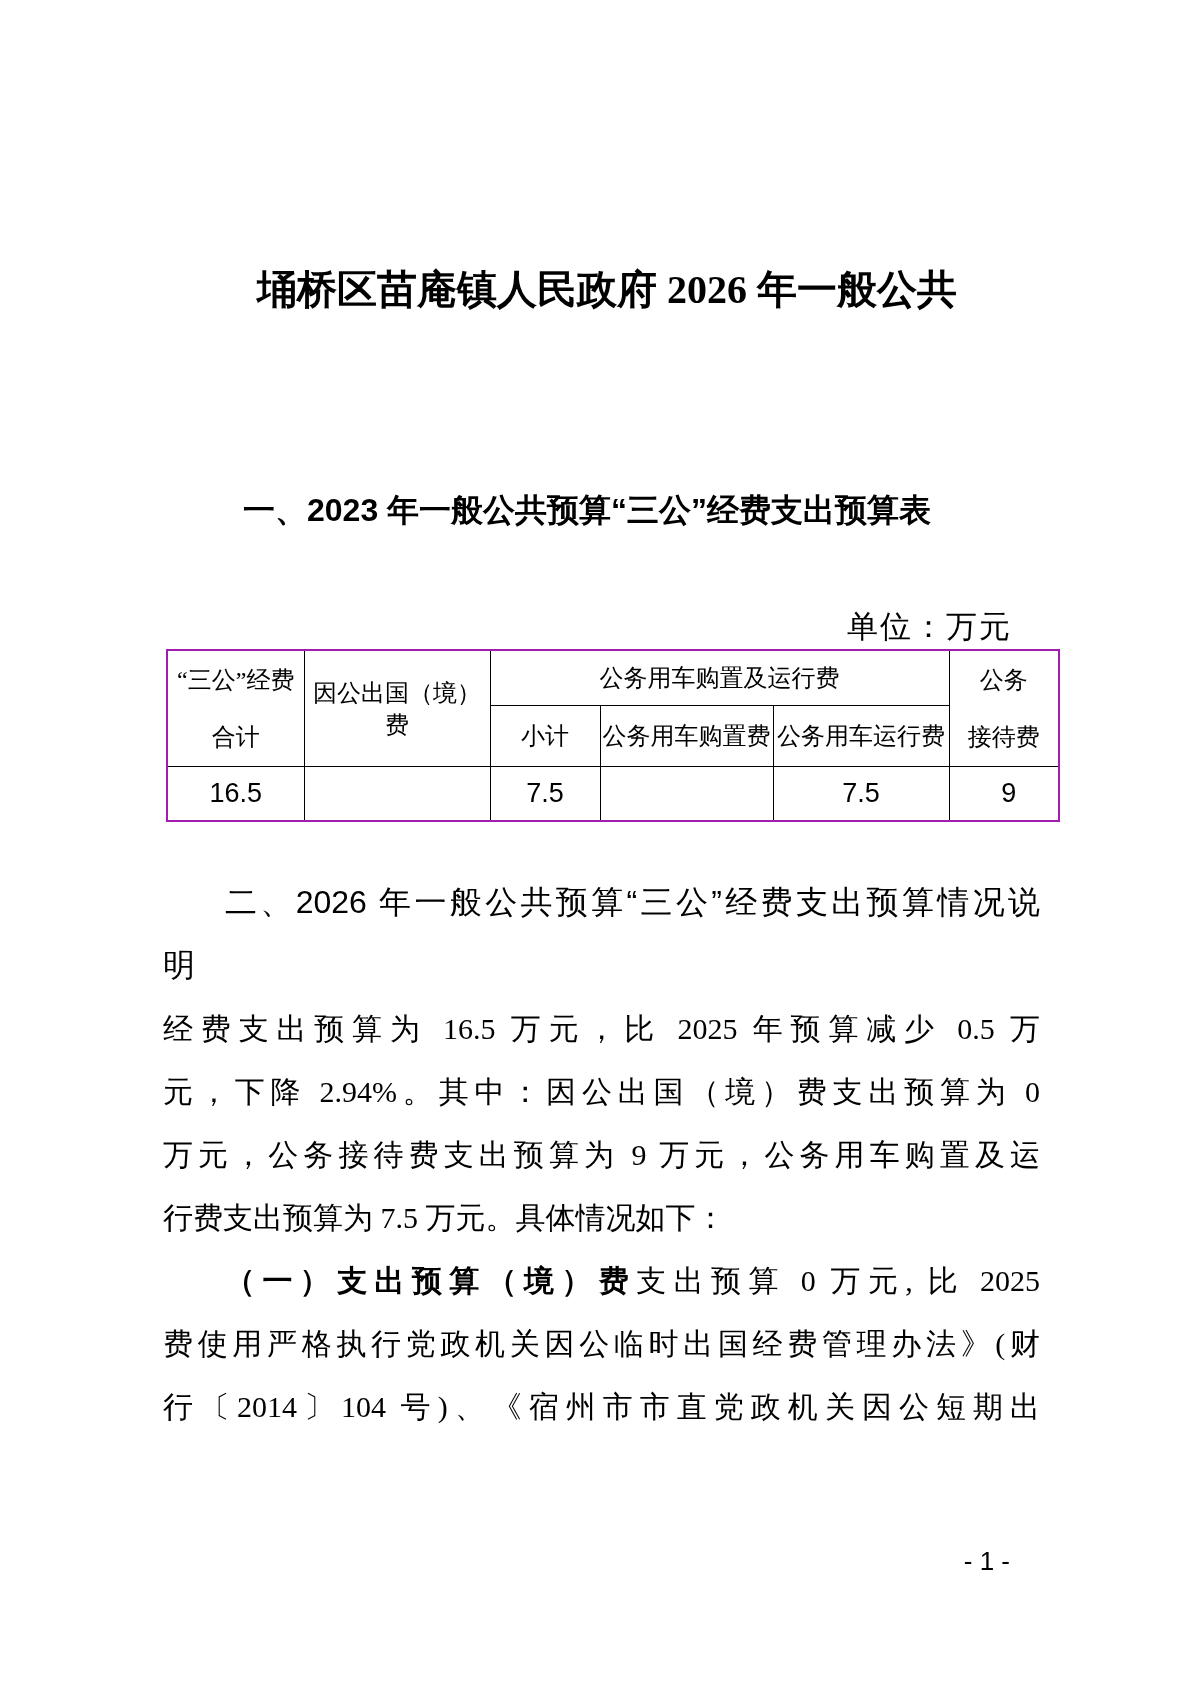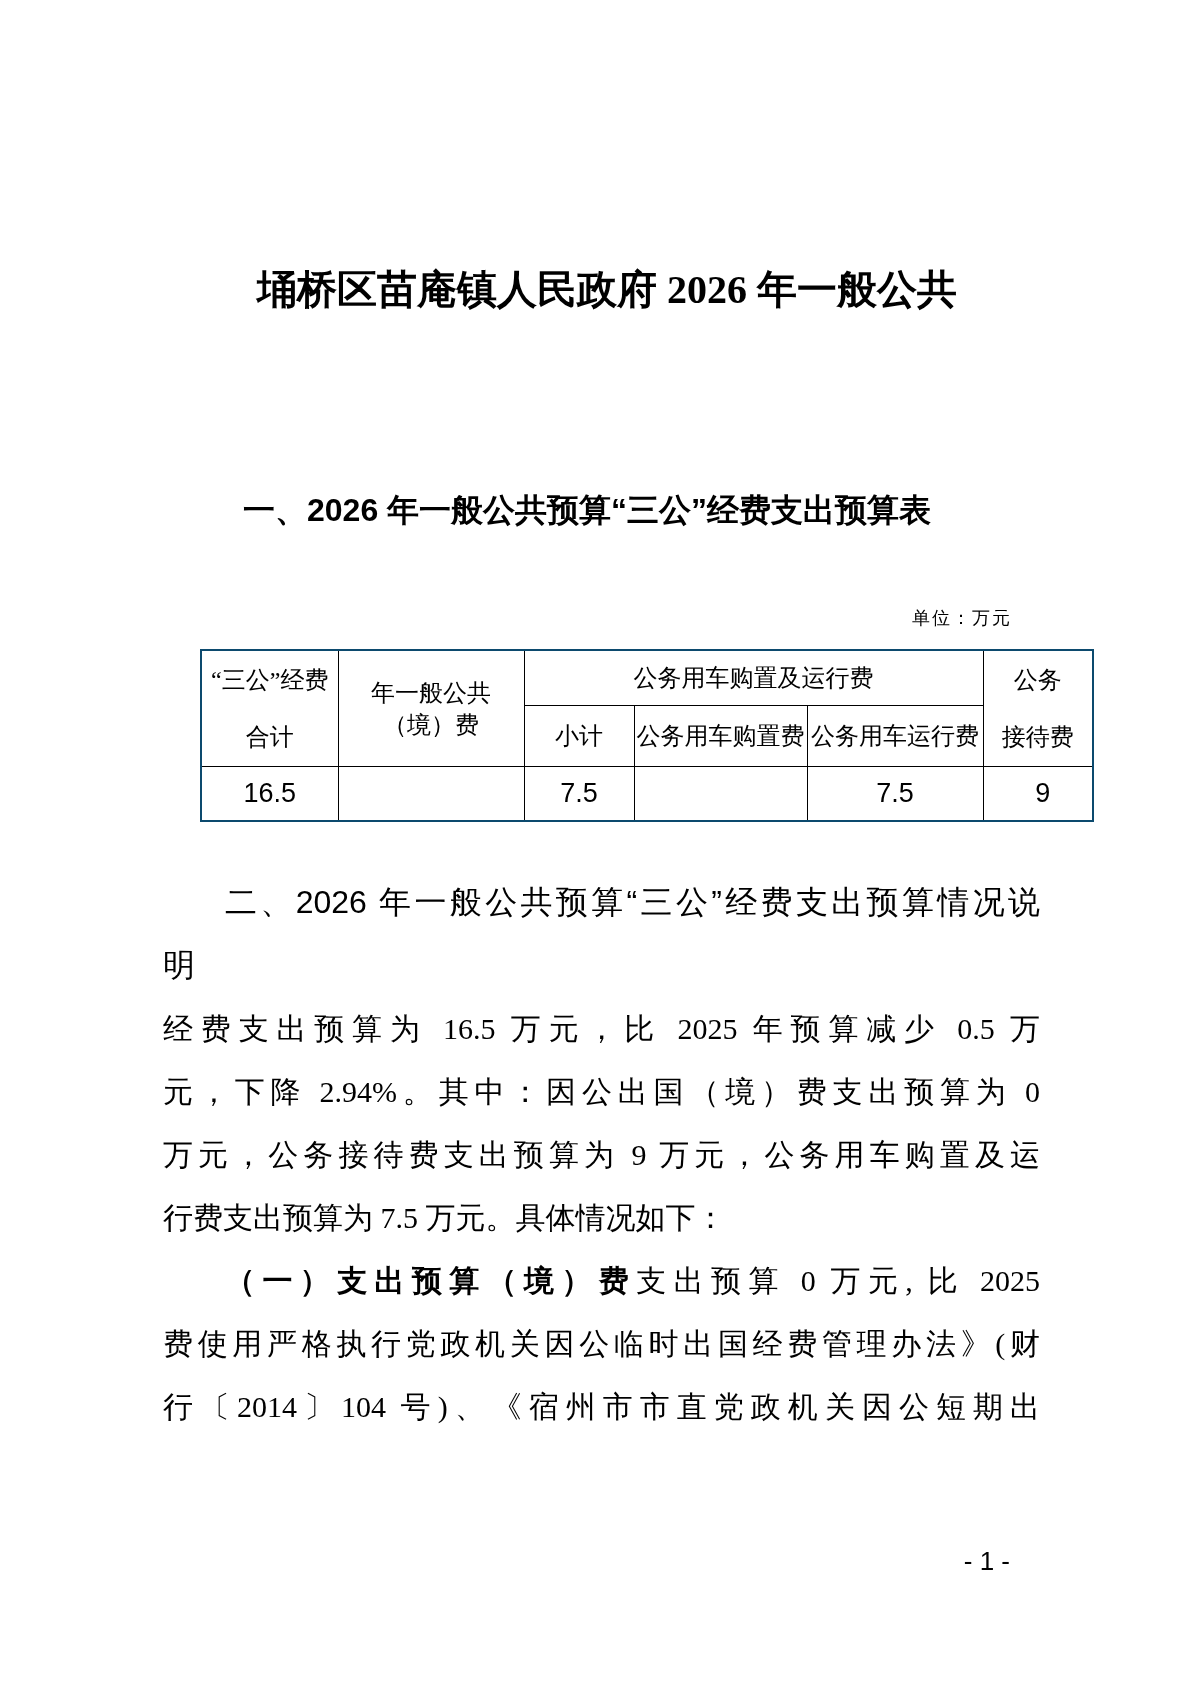--- a/index.html
+++ b/index.html
@@ -35,33 +35,32 @@
     font-size: 32px;
     line-height: 36px;
     white-space: nowrap;
   }
 
   
   .unit-label {
     position: absolute;
     top: 606px;
     right: 178px;
-    font-size: 18px;
+    font-size: 31px;
     letter-spacing: 2px;
   }
 
   
   .budget-table {
     position: absolute;
     left: 166px; top: 649px;
     border-collapse: collapse;
-    border: 2px solid #0c4a6e;
+    border: 2px solid #a21caf;
     table-layout: fixed;
     width: 892px;
-    margin-left: 34px;
   }
   .budget-table td {
     border: 1px solid #000;
     padding: 0;
     text-align: center;
     vertical-align: middle;
     font-size: 24px;
     overflow: hidden;
   }
   .budget-table tr.r1 td { height: 54px; }
@@ -110,40 +109,40 @@
 </style>
 </head>
 <body>
 
 <div class="page">
 
   <div class="doc-title">
     <div>埇桥区苗庵镇人民政府 2026 年一般公共</div>
   </div>
 
-  <div class="sec1-heading">一、2026 年一般公共预算“三公”经费支出预算表</div>
+  <div class="sec1-heading">一、2023 年一般公共预算“三公”经费支出预算表</div>
 
   <div class="unit-label">单位：万元</div>
 
   <table class="budget-table">
     <colgroup>
       <col style="width:137px">
       <col style="width:186px">
       <col style="width:110px">
       <col style="width:173px">
       <col style="width:176px">
       <col style="width:110px">
     </colgroup>
     <tbody>
         <tr class="r1">
       <td rowspan="2" class="two-line">
         <div>“三公”经费</div>
         <div>合计</div>
       </td>
-      <td rowspan="2">年一般公共（境）费</td>
+      <td rowspan="2">因公出国（境）费</td>
       <td colspan="3">公务用车购置及运行费</td>
       <td rowspan="2" class="two-line">
         <div>公务</div>
         <div>接待费</div>
       </td>
     </tr>
     <tr class="r2">
       <td>小计</td>
       <td>公务用车购置费</td>
       <td>公务用车运行费</td>

